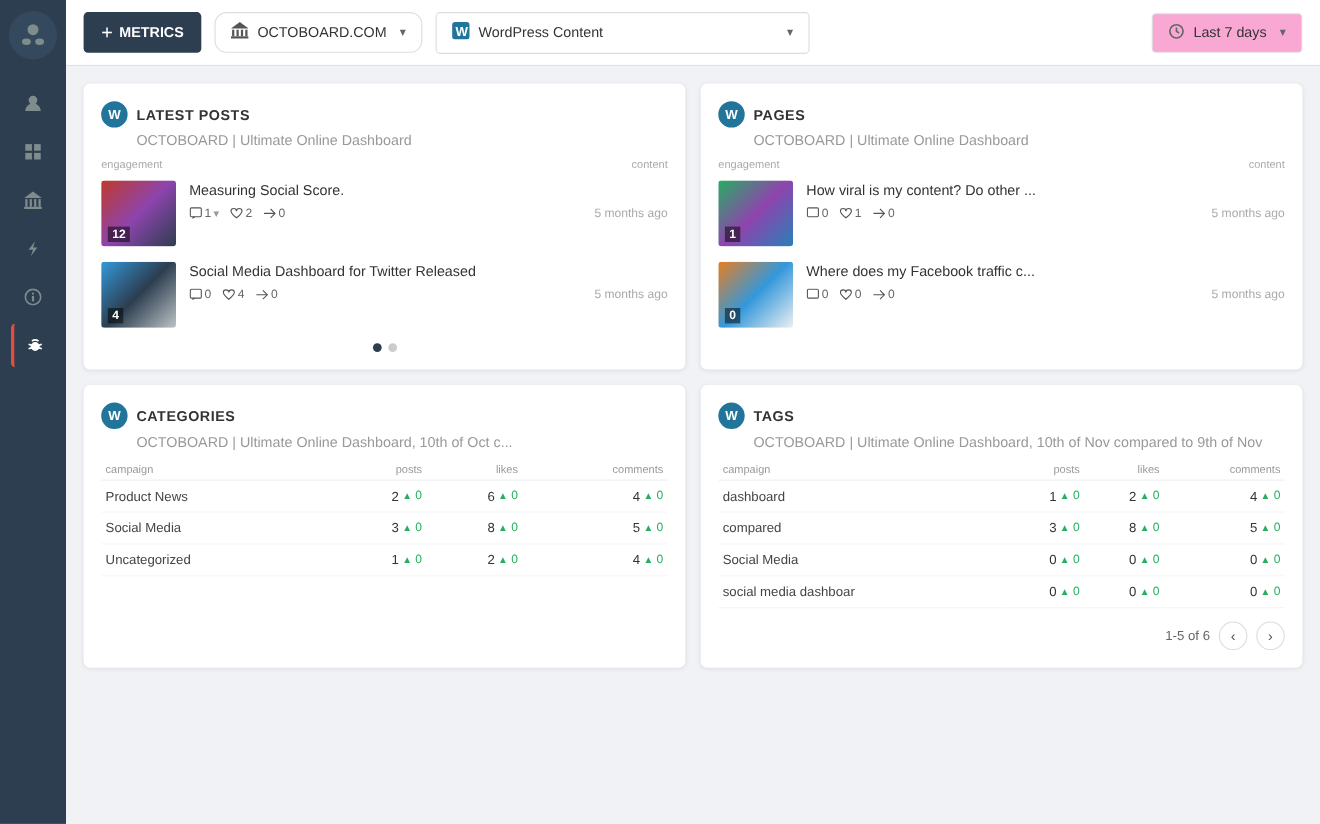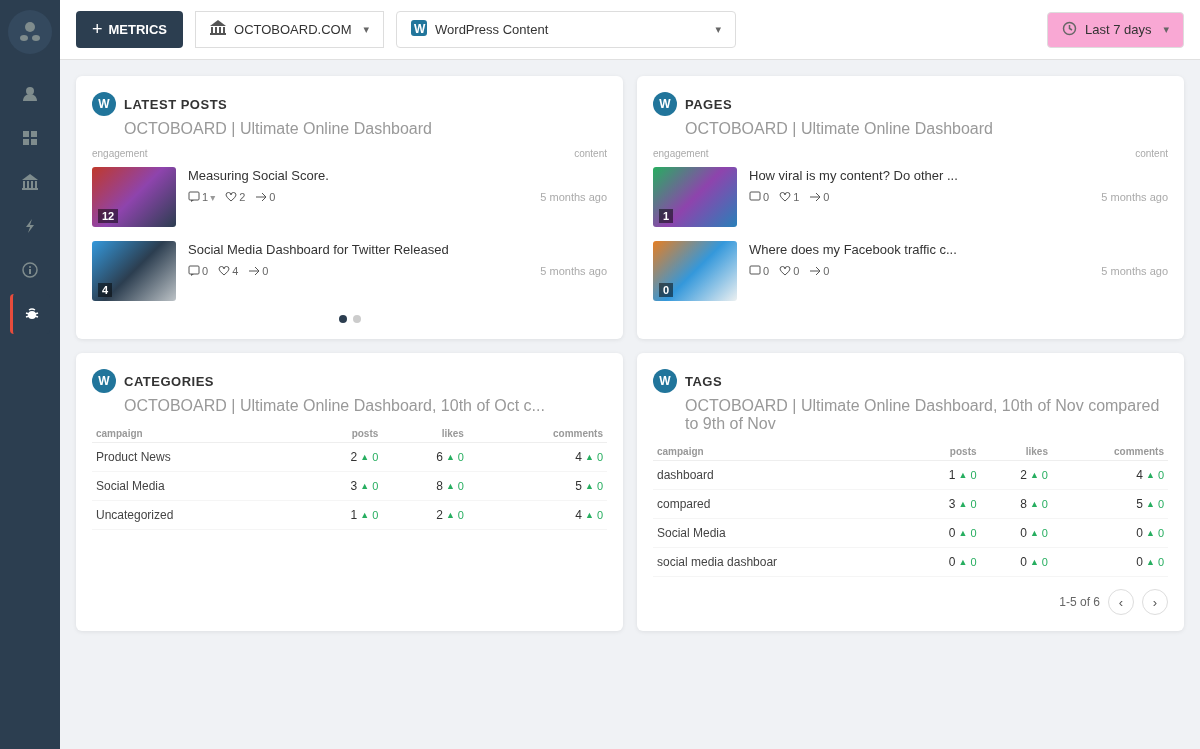--- a/index.html
+++ b/index.html
@@ -59,21 +59,21 @@
       border-radius: 4px;
       cursor: pointer;
       font-size: 13px;
       font-weight: bold;
       display: flex; align-items: center; gap: 6px;
     }
     .btn-metrics .plus { font-size: 18px; font-weight: normal; }
     .dropdown-btn {
       background: #fff;
       border: 1px solid #ddd;
-      border-radius: 0;
+      border-radius: 11px;
       padding: 8px 14px;
       cursor: pointer;
       font-size: 13px;
       display: flex; align-items: center; gap: 8px;
       color: #333;
     }
     .dropdown-arrow { color: #666; font-size: 11px; margin-left: 4px; }
     .dropdown-wp {
       background: #fff;
       border: 1px solid #ddd;
@@ -130,39 +130,39 @@
       color: #fff; font-size: 12px; font-weight: bold;
     }
     .card-title {
       font-size: 13px;
       font-weight: 700;
       color: #333;
       letter-spacing: 0.5px;
       text-transform: uppercase;
     }
     .card-subtitle {
-      font-size: 16px;
+      font-size: 13px;
       color: #999;
       margin-bottom: 10px;
       margin-left: 32px;
     }
     .card-meta {
       display: flex; justify-content: space-between;
       font-size: 10px; color: #aaa;
       margin-bottom: 8px;
       text-align: right;
     }
 
     
     .post-item {
       display: flex; gap: 12px; align-items: flex-start;
       margin-bottom: 14px;
     }
     .post-thumb {
-      width: 84px; height: 60px;
+      width: 68px; height: 60px;
       background: #ccc;
       flex-shrink: 0;
       border-radius: 3px;
       position: relative;
       overflow: hidden;
     }
     .post-thumb .badge {
       position: absolute; bottom: 4px; left: 6px;
       background: rgba(0,0,0,0.5);
       color: #fff;
@@ -207,21 +207,21 @@
       background: #ccc;
     }
     .dot.active { background: #2c3e50; }
 
     
     .table-card { }
     .data-table { width: 100%; border-collapse: collapse; font-size: 12px; }
     .data-table th {
       text-align: left; color: #999; font-size: 10px;
       padding: 3px 4px; border-bottom: 1px solid #eee;
-      font-weight: bold;
+      font-weight: normal;
     }
     .data-table th.right { text-align: right; }
     .data-table td {
       padding: 7px 4px; border-bottom: 1px solid #f5f5f5;
       color: #444; vertical-align: middle;
     }
     .data-table td.right { text-align: right; }
     .val-group { display: flex; align-items: center; gap: 3px; justify-content: flex-end; }
     .arrow-up { color: #27ae60; font-size: 9px; }
     .val-green { color: #27ae60; font-size: 11px; }

